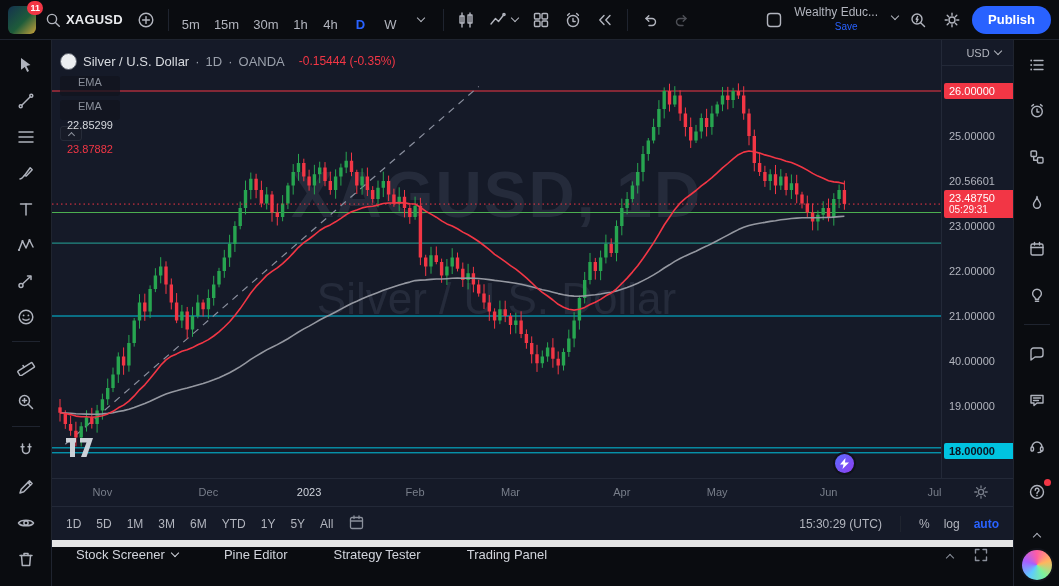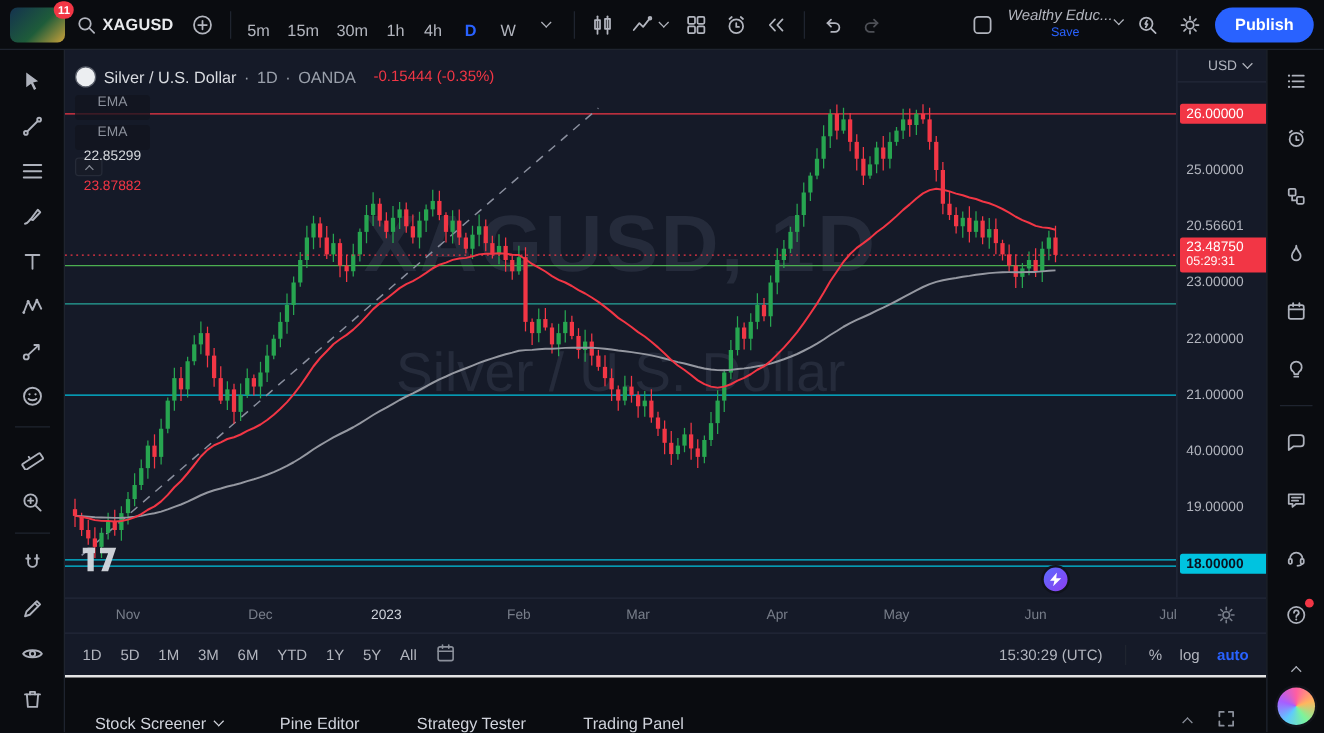--- a/index.html
+++ b/index.html
@@ -7,33 +7,33 @@
     font-family:"Liberation Sans", sans-serif; -webkit-font-smoothing:antialiased; }
   .app { position:relative; width:1059px; height:586px; background:#0a0c10; color:#b2b5be; }
 
   
   .topbar { position:absolute; top:0; left:0; right:0; height:40px; background:#0a0c10;
     border-bottom:1px solid #1f242f; display:flex; align-items:center; padding:0 8px; gap:4px; z-index:40; }
   .tbtn { display:flex; align-items:center; justify-content:center; gap:5px; height:28px; min-width:28px;
     padding:0 5px; border-radius:4px; color:#b2b5be; font-size:13px; cursor:pointer; }
   .tbtn svg { stroke:currentColor; fill:none; stroke-width:1.4; stroke-linecap:round; stroke-linejoin:round; display:block; }
   .vsep { width:1px; height:22px; background:#1f242f; margin:0 4px; flex:none; }
-  .logo { position:relative; width:44px; height:28px; border-radius:6px; flex:none;
+  .logo { position:relative; width:28px; height:28px; border-radius:6px; flex:none;
     background:linear-gradient(135deg,#14324f 0%,#1e5c3a 55%,#caa13a 100%); }
   .notif-badge { position:absolute; top:-5px; right:-7px; min-width:15px; height:14px; padding:0 3px;
     background:#f23645; color:#fff; font-size:9px; font-weight:700; line-height:14px; text-align:center; border-radius:8px; }
   .symbol-text { color:#e8eaed; font-weight:700; font-size:13px; letter-spacing:.2px; }
   .tf { min-width:26px;margin-top:10px; }
   .tf.active { color:#2962ff; font-weight:700; }
   .chv { display:inline-block; width:6px; height:6px; border-right:1.5px solid currentColor;
     border-bottom:1.5px solid currentColor; transform:rotate(45deg); margin-top:-3px; }
   .chv.up { transform:rotate(-135deg); margin-top:4px; }
   .top-right { margin-left:auto; display:flex; align-items:center; gap:6px; }
   .layout-name-col { display:flex; flex-direction:column; align-items:center; line-height:13px; cursor:pointer; }
-  .layout-name-row { display:flex; align-items:flex-end; gap:2px; color:#b2b5be; font-size:12px;font-style:italic; }
+  .layout-name-row { display:flex; align-items:flex-end; gap:14px; color:#b2b5be; font-size:12px; }
   .save-label { font-size:10px; color:#2962ff; margin-top:1px; }
   .publish-btn { height:28px; padding:0 16px; border-radius:16px; background:#2962ff; color:#fff;
     font-size:13px; font-weight:600; display:flex; align-items:center; cursor:pointer; border:none; }
   .dim { opacity:.4; }
 
   
   .left-toolbar { position:absolute; left:0; top:40px; bottom:0; width:52px; background:#0a0c10;
     border-right:1px solid #1f242f; display:flex; flex-direction:column; align-items:center; padding-top:9px; z-index:30; }
   .ltool { width:36px; height:32px; margin-bottom:4px; display:flex; align-items:center; justify-content:center;
     color:#aeb2bc; border-radius:4px; cursor:pointer; flex:none; }
@@ -111,21 +111,21 @@
   .range-item { cursor:pointer; }
   .rb-right { margin-left:auto; display:flex; align-items:center; gap:14px; }
   .rb-right .vsep { height:16px; }
   .clock { color:#b2b5be; cursor:pointer; }
   .auto-label { color:#2962ff; font-weight:600; cursor:pointer;text-align:center; }
   .cal-icon { color:#8b909b; cursor:pointer; }
   .cal-icon svg { stroke:currentColor; fill:none; stroke-width:1.3; stroke-linecap:round; }
 
   
   .tabs-bar { position:absolute; top:500px; bottom:0; left:0; right:0; background:#0a0c10;
-    border-top:2px solid #e5e5e5; display:flex; align-items:flex-end; padding:0 24px; gap:46px;
+    border-top:7px solid #e5e5e5; display:flex; align-items:flex-start; padding:0 24px; gap:46px;
     font-size:13px; color:#d1d4dc; z-index:6; }
   .tab { display:flex; align-items:center; gap:7px; cursor:pointer; }
   .tabs-right { margin-left:auto; display:flex; align-items:center; gap:20px; color:#8b909b; }
   .tabs-right svg { stroke:currentColor; fill:none; stroke-width:1.4; stroke-linecap:round; stroke-linejoin:round; }
 </style>
 </head>
 <body>
 
 <div class="app">
 

